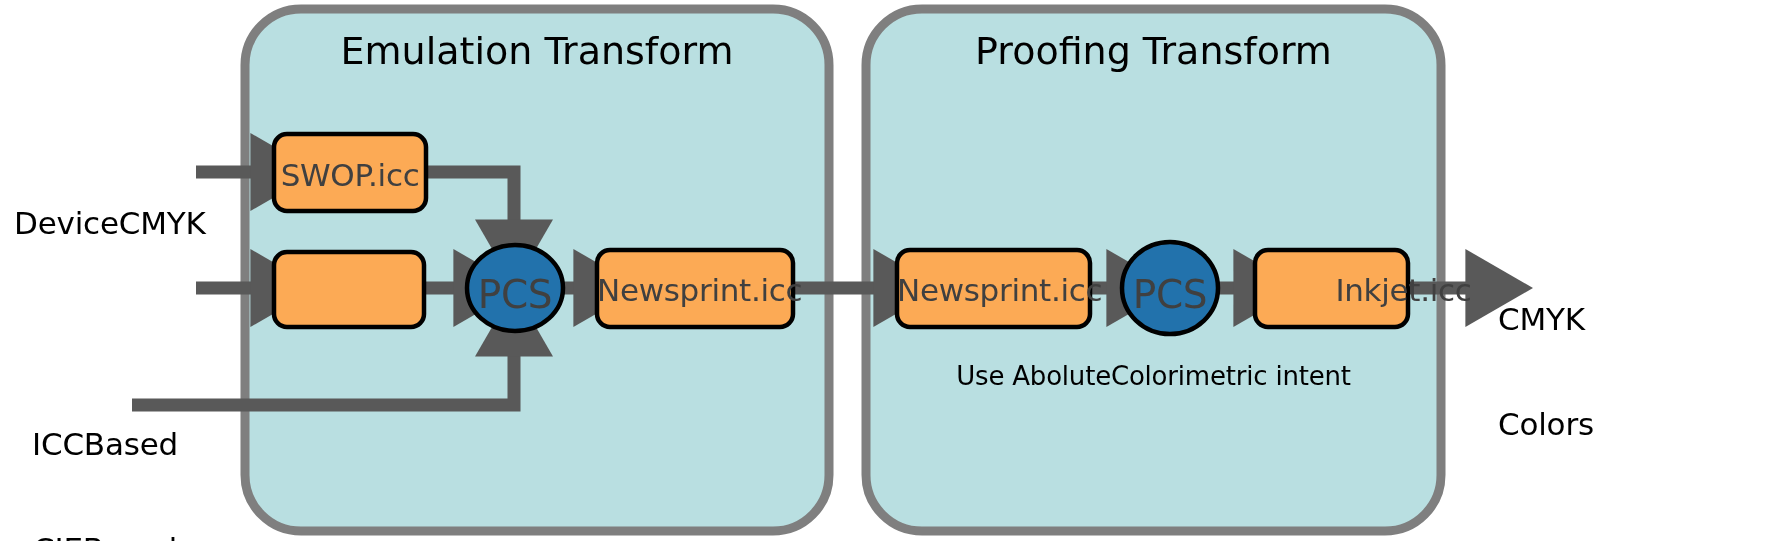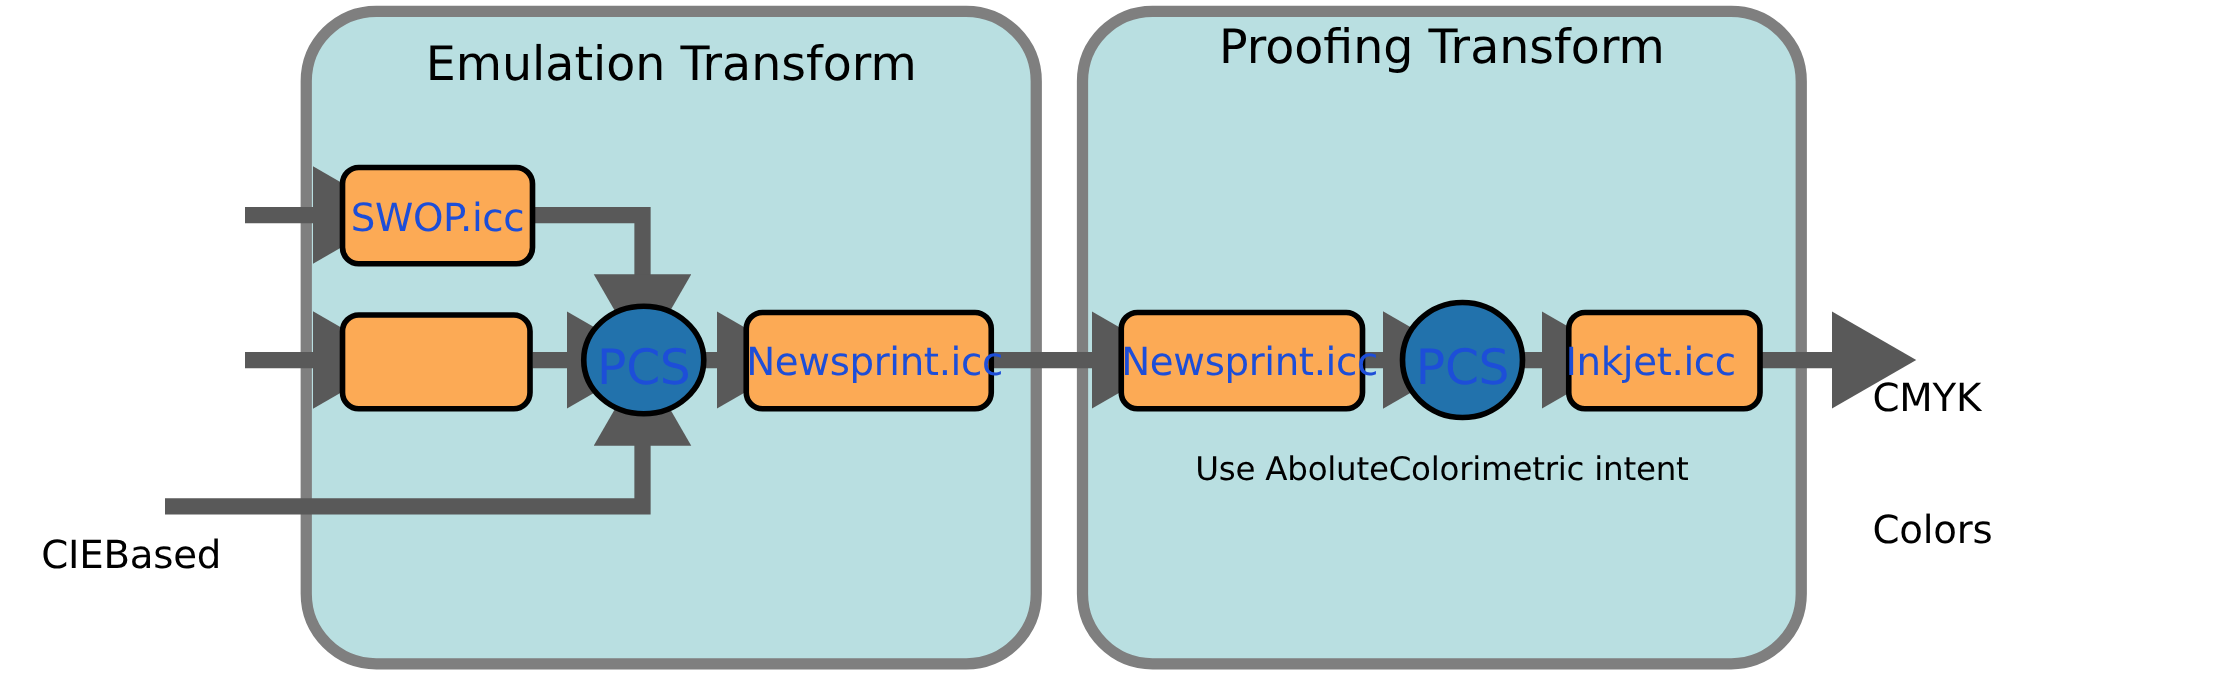--- a/index.html
+++ b/index.html
@@ -39,21 +39,21 @@
   .panel-note{
     font-size:26px;
     text-align:center;
     letter-spacing:-0.2px;
   }
 
   
   .node-text{
     position:absolute;
     font-size:31px;
-    color:#1d4ed8;
+    color:#404040;
     text-align:center;
     white-space:nowrap;
     letter-spacing:-0.3px;
   }
   .node-text.pcs{font-size:39px;}
 </style>
 </head>
 <body>
 
 <div id="stage">
@@ -99,43 +99,45 @@
 
     <rect x="883" y="250" width="193" height="77" rx="13" ry="13" fill="#fcaa55" stroke="#000000" stroke-width="4.5"></rect>
 
     <ellipse cx="1156" cy="288" rx="48" ry="46" fill="#2272ac" stroke="#000000" stroke-width="4.5"></ellipse>
 
     <rect x="1241" y="250" width="153" height="77" rx="13" ry="13" fill="#fcaa55" stroke="#000000" stroke-width="4.5"></rect>
   </svg>
 
   <div class="lbl panel-title" style="left:231px;top:30px;width:584px;">Emulation Transform</div>
 
-  <div class="lbl panel-title" style="left:852px;top:16px;width:575px;">Proofing Transform</div>
+  <div class="lbl panel-title" style="left:852px;top:30px;width:575px;">Proofing Transform</div>
 
   <div class="lbl panel-note" style="left:852px;top:362px;width:575px;">Use AboluteColorimetric intent</div>
 
   <div class="lbl io-label" style="left:0px;top:137px;width:182px;">
+    <div>DeviceCMYK</div>
   </div>
 
 
   <div class="lbl io-label" style="left:0px;top:358px;width:182px;">
+    <div>ICCBased</div>
     <div>CIEBased</div>
   </div>
 
   <div class="lbl io-label" style="left:1484px;top:233px;width:160px;text-align:left;">
     <div>CMYK</div>
     <div>Colors</div>
   </div>
 
   <div class="node-text" style="left:260px;top:157px;width:152px;">SWOP.icc</div>
 
 
   <div class="node-text pcs" style="left:453px;top:272px;width:96px;">PCS</div>
 
   <div class="node-text" style="left:583px;top:272px;width:196px;">Newsprint.icc</div>
 
   <div class="node-text" style="left:883px;top:272px;width:193px;">Newsprint.icc</div>
 
   <div class="node-text pcs" style="left:1108px;top:272px;width:96px;">PCS</div>
 
-  <div class="node-text" style="left:1230px;top:272px;width:153px;">Inkjet.icc</div>
+  <div class="node-text" style="left:1313px;top:272px;width:153px;">Inkjet.icc</div>
 
 </div>
 
 </body></html>

